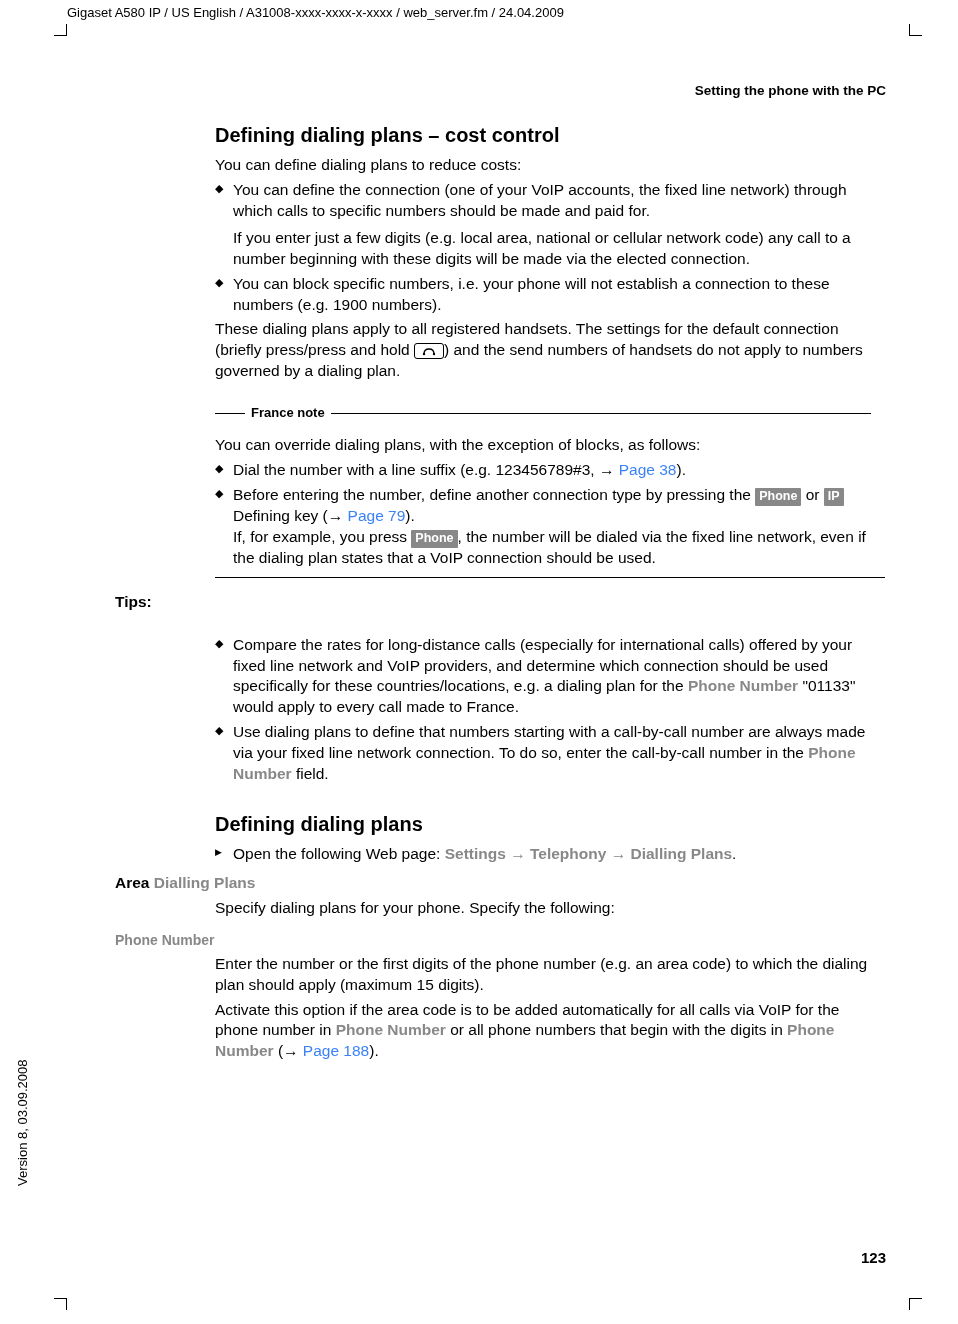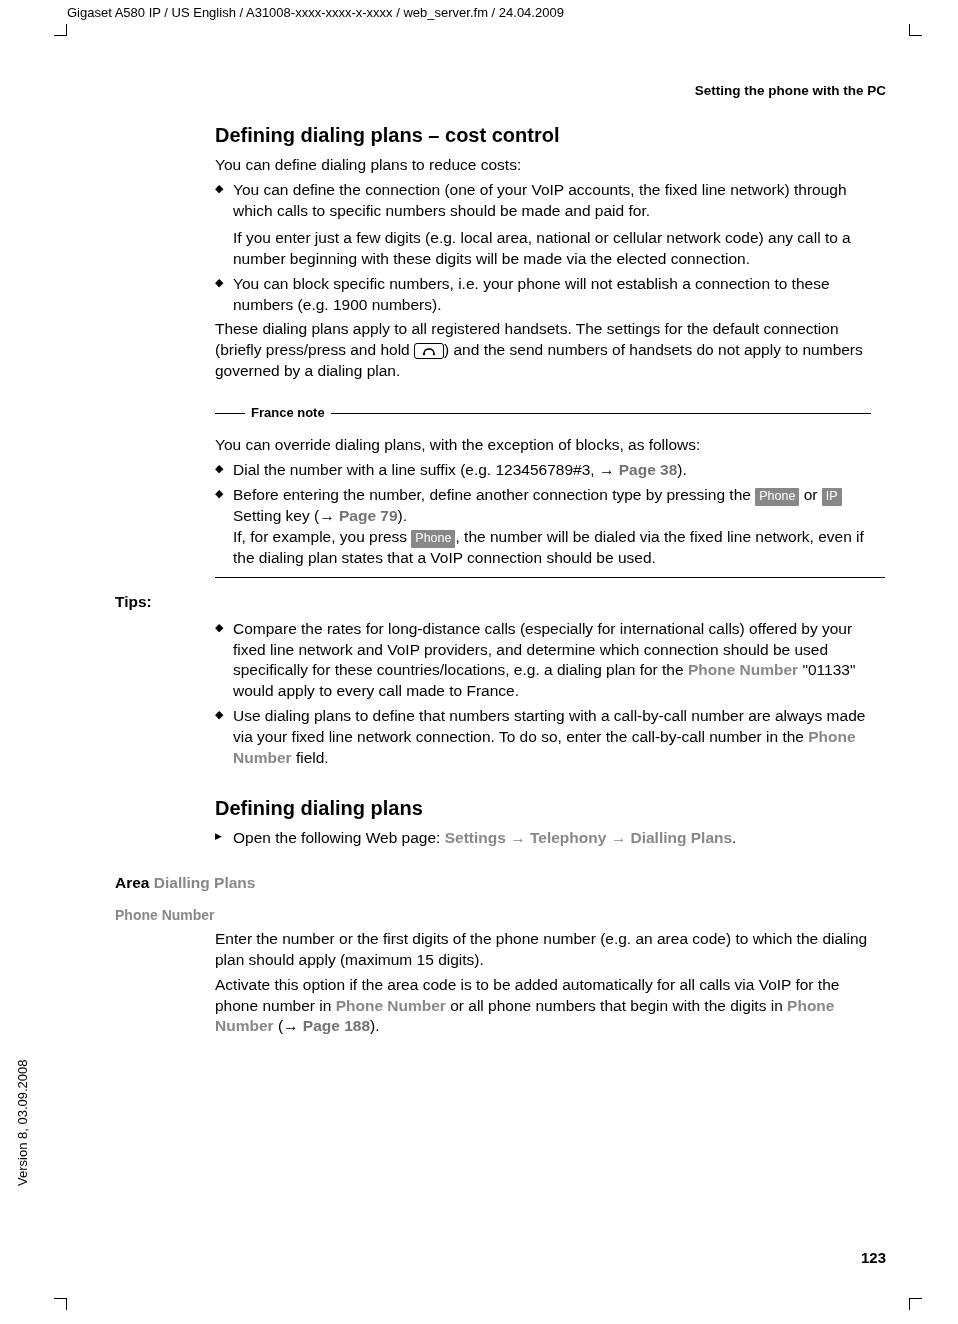--- a/index.html
+++ b/index.html
@@ -27,27 +27,27 @@
 .sub-para { margin-top: 6px; }
 .arrow-list { list-style: none; margin: 4px 0; }
 .arrow-list > li { position: relative; padding-left: 18px; margin-bottom: 4px; }
 .arrow-list > li::before { content: "▶"; position: absolute; left: 0; top: 2px; font-size: 9px; }
 .note-box { margin: 20px 0 10px 0; }
 .note-title { display:inline-block; font-size: 13px; font-weight: bold; vertical-align: middle; }
 .note-line-left { display:inline-block; vertical-align: middle; height:1px; background:#000; width:30px; margin-right:6px; }
 .note-line-right { display:inline-block; vertical-align: middle; height:1px; background:#000; width: 540px; margin-left:6px; }
 .note-bottom-line { border-top:1px solid #000; margin-top:8px; }
 .tips-label { font-weight: bold; margin-top: 14px; }
-.link { color: #737373; font-weight: bold; }
+.link { color: #3b82f6; font-weight: normal; }
 .arrow { font-weight:bold; }
 .grey-term { color: #888; font-weight: bold; }
-.display-key { display:inline-block; background:#888; color:#fff; font-size:12.5px; padding:0px 4px 1px 4px; border-radius:1px; font-weight:normal; line-height:1.35; vertical-align: baseline; }
+.display-key { display:inline-block; background:#888; color:#fff; font-size:12.5px; padding:0px 4px 1px 4px; border-radius:1px; font-weight:bold; line-height:1.35; vertical-align: baseline; }
 .call-key { display:inline-block; border:1px solid #000; border-radius:3px; padding:0 7px; font-size:12px; vertical-align: middle; line-height:1.2; }
 .call-key svg { vertical-align: middle; }
-.section-label { font-weight:bold; margin-top:24px; }
+.section-label { font-weight:bold; margin-top:8px; }
 .sub-heading { color:#888; font-weight:bold; margin-top:12px; font-size:14px; }
 .field-para { margin-left:100px; margin-top:4px; }
 h3 { font-size:20px; font-weight:bold; margin-top:26px; margin-bottom:6px; }
 </style>
 </head>
 <body>
 
 <div class="crop-mark crop-tl-h"></div>
 <div class="crop-mark crop-tl-v"></div>
 <div class="crop-mark crop-tr-h"></div>
@@ -84,31 +84,31 @@
     <div class="note-box">
       <div>
         <span class="note-line-left"></span><span class="note-title">France note</span><span class="note-line-right"></span>
       </div>
       <p style="margin-top:12px">You can override dialing plans, with the exception of blocks, as follows:</p>
       <ul class="bullet-list">
         <li>
           <span>Dial the number with a line suffix (e.g. 123456789#3,  </span><span class="arrow">→</span> <span class="link">Page 38</span><span>).</span>
         </li>
         <li>
-          <span>Before entering the number, define another connection type by pressing the </span><span class="display-key">Phone</span><span> or </span><span class="display-key">IP</span><span> Setting key (</span><span class="arrow">→</span> <span class="link">Page 79</span><span>).</span><br>
+          <span>Before entering the number, define another connection type by pressing the </span><span class="display-key">Phone</span><span> or </span><span class="display-key">IP</span><span> Defining key (</span><span class="arrow">→</span> <span class="link">Page 79</span><span>).</span><br>
           <span>If, for example, you press </span><span class="display-key">Phone</span><span>, the number will be dialed via the fixed line network, even if the dialing plan states that a VoIP connection should be used.</span>
         </li>
       </ul>
       <div class="note-bottom-line"></div>
     </div>
   </div>
 
   <div style="clear:both"></div>
   <div class="tips-label">Tips:</div>
-  <div class="right-col" style="margin-top:6px">
+  <div class="right-col" style="margin-top:22px">
     <ul class="bullet-list">
       <li>
         <span>Compare the rates for long-distance calls (especially for international calls) offered by your fixed line network and VoIP providers, and determine which connection should be used specifically for these countries/locations, e.g. a dialing plan for the </span><span class="grey-term">Phone Number</span><span> "01133" would apply to every call made to France.</span>
       </li>
       <li>
         <span>Use dialing plans to define that numbers starting with a call-by-call number are always made via your fixed line network connection. To do so, enter the call-by-call number in the </span><span class="grey-term">Phone Number</span><span> field.</span>
       </li>
     </ul>
 
     <h3>Defining dialing plans</h3>
@@ -116,20 +116,21 @@
       <li>
         <span>Open the following Web page: </span><span class="grey-term">Settings</span> <span class="arrow grey-term">→</span> <span class="grey-term">Telephony</span> <span class="arrow grey-term">→</span> <span class="grey-term">Dialling Plans</span><span>.</span>
       </li>
     </ul>
   </div>
 
   <div style="clear:both"></div>
   <p class="section-label">
     <span>Area </span><span class="grey-term">Dialling Plans</span>
   </p>
+  <p class="field-para">Specify dialing plans for your phone. Specify the following:</p>
 
   <p class="sub-heading">Phone Number</p>
   <p class="field-para">Enter the number or the first digits of the phone number (e.g. an area code) to which the dialing plan should apply (maximum 15 digits).</p>
 
   <p class="field-para">
     <span>Activate this option if the area code is to be added automatically for all calls via VoIP for the phone number in </span><span class="grey-term">Phone Number</span><span> or all phone numbers that begin with the digits in </span><span class="grey-term">Phone Number</span><span> (</span><span class="arrow">→</span> <span class="link">Page 188</span><span>).</span>
   </p>
 
 </div>
 

